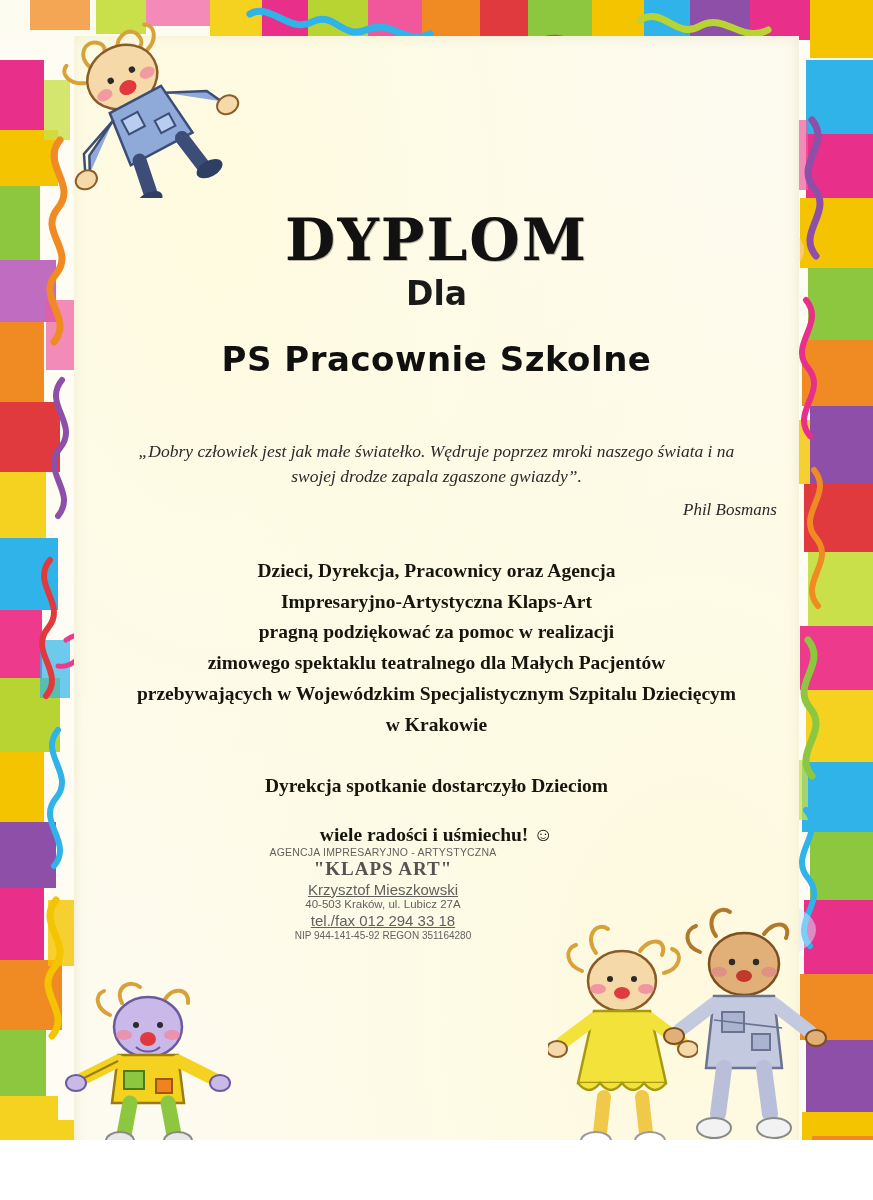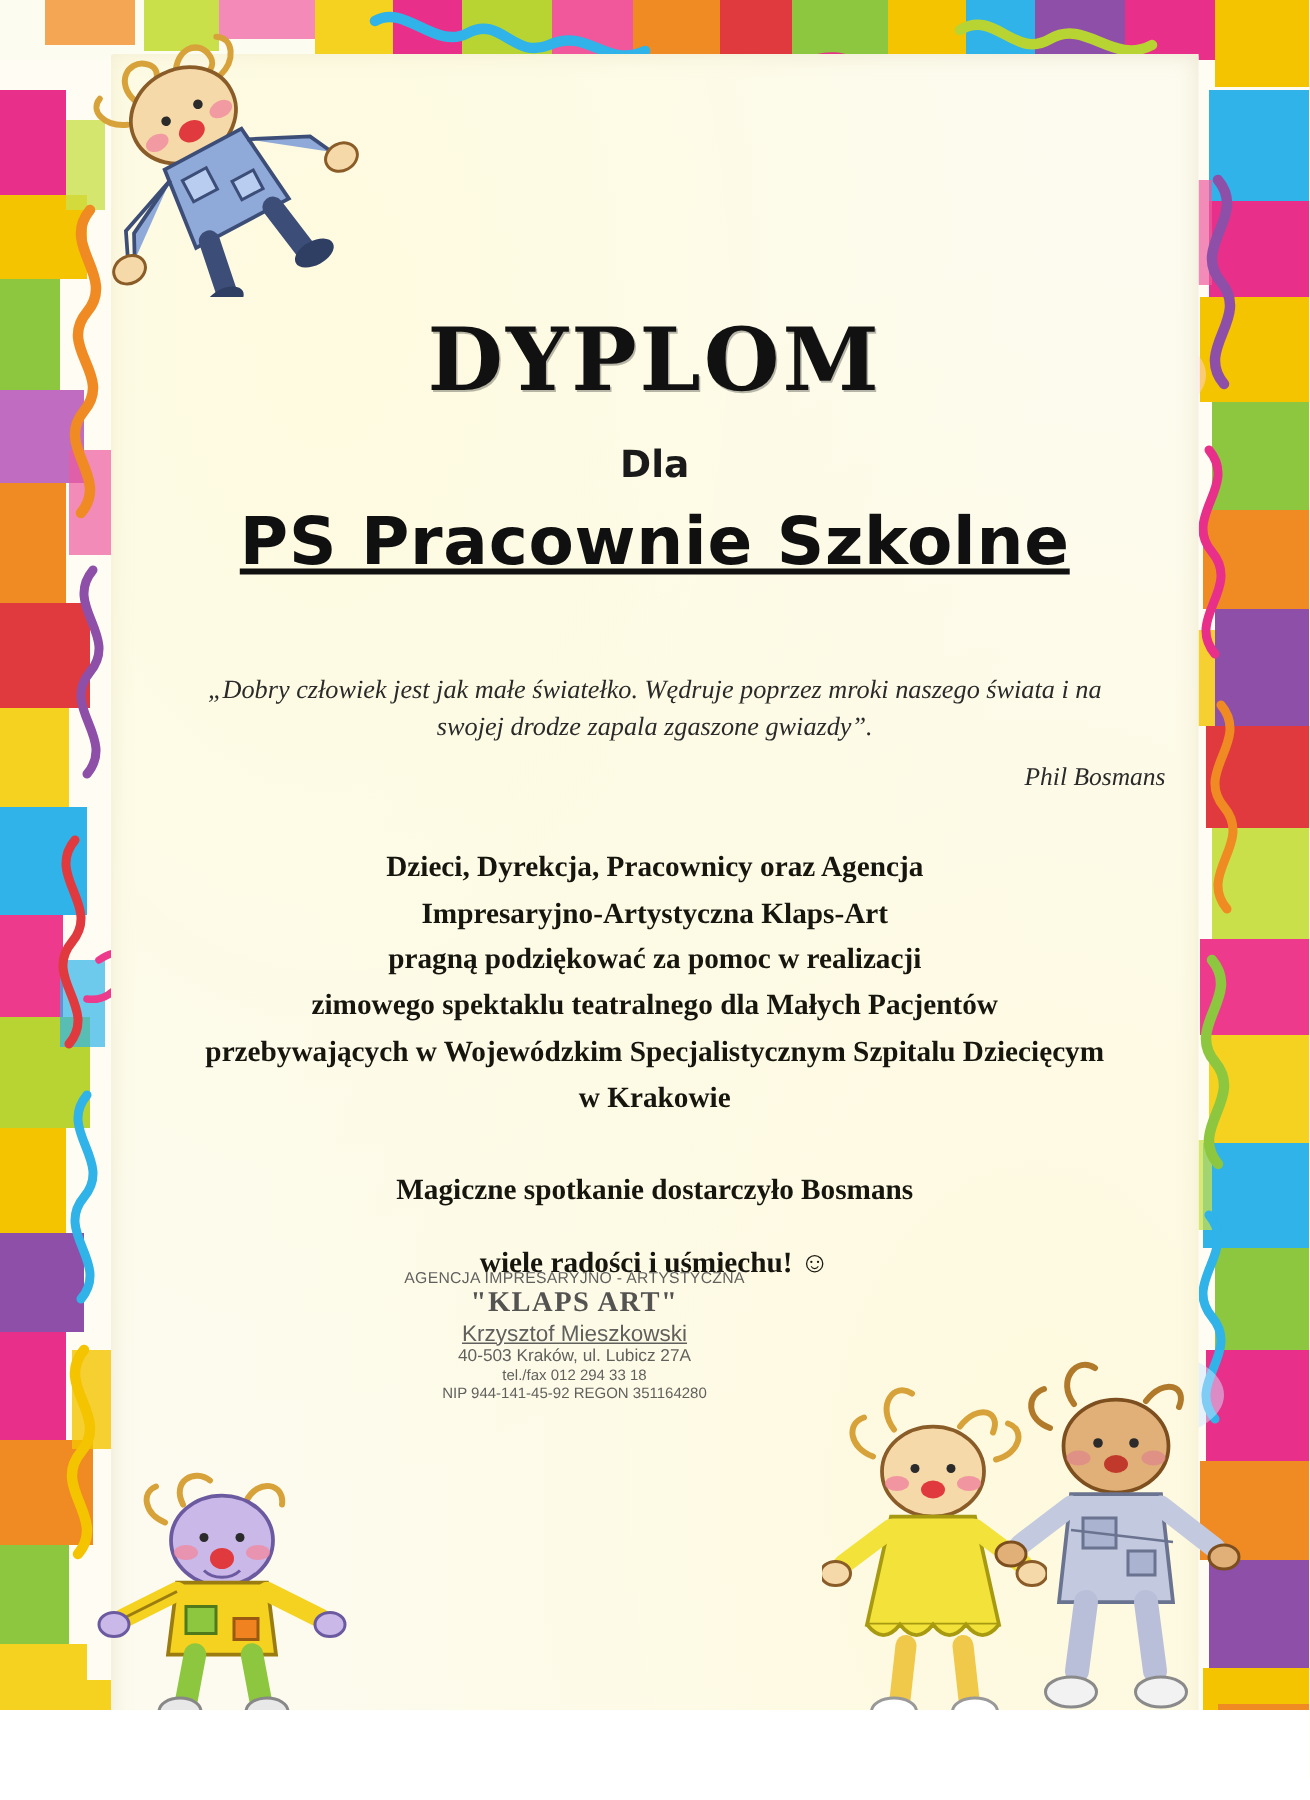--- a/index.html
+++ b/index.html
@@ -62,34 +62,33 @@
   .title {
     margin-top: 170px;
     font-family: "DejaVu Serif", serif;
     font-weight: bold;
     font-size: 58px;
     letter-spacing: 2px;
     color: #111;
     text-shadow: 1px 1px 0 rgba(0,0,0,0.28);
   }
   .subtitle {
-    margin-top: 21px;
+    margin-top: 0;
     font-family: "DejaVu Sans", sans-serif;
     font-weight: bold;
-    font-size: 25px;
+    font-size: 33px;
     color: #1a1a1a;
   }
   .recipient {
-    margin-top: 12px;
+    margin-top: 26px;
     font-family: "DejaVu Sans", sans-serif;
     font-weight: bold;
-    font-size: 44px;
+    font-size: 34px;
     letter-spacing: 0.5px;
     color: #101010;
-    text-decoration: underline;
   }
 
   .quote {
     margin: 60px auto 0;
     width: 600px;
     font-family: "Liberation Serif", serif;
     font-style: italic;
     font-size: 17.5px;
     line-height: 1.45;
     color: #2a2a2a;
@@ -141,21 +140,21 @@
   .stamp .s1 { font-size: 10.5px; letter-spacing: .2px; }
   .stamp .s2 {
     font-family: "Liberation Serif", serif;
     font-weight: bold;
     font-size: 19px;
     letter-spacing: 1px;
     color: #3d3d3d;
   }
   .stamp .s3 { font-size: 15px; text-decoration: underline; }
   .stamp .s4 { font-size: 11.5px; }
-  .stamp .s5 { font-size: 10px; }
+  .stamp .s5 { font-size: 15px; text-decoration: underline; }
   .stamp .s6 { font-size: 10px; }
 
   
   .doll { position: absolute; z-index: 6; }
   .doll-top    { left: 22px;  top: 18px;  }
   .doll-bl     { left: 60px;  top: 975px; }
   .doll-girl   { left: 548px; top: 915px; }
   .doll-boy    { left: 660px; top: 900px; }
 </style>
 </head>
@@ -303,21 +302,21 @@
     <div class="body-text">
       <p>Dzieci, Dyrekcja, Pracownicy oraz Agencja</p>
       <p>Impresaryjno-Artystyczna Klaps-Art</p>
       <p>pragną podziękować za pomoc w realizacji</p>
       <p>zimowego spektaklu teatralnego  dla Małych Pacjentów</p>
       <p>przebywających w Wojewódzkim Specjalistycznym Szpitalu Dziecięcym</p>
       <p>w Krakowie</p>
     </div>
 
     <div class="closing">
-      <p>Magiczne spotkanie dostarczyło Bosmans</p>
+      <p>Dyrekcja spotkanie dostarczyło Dzieciom</p>
       <p>wiele radości i uśmiechu! ☺</p>
     </div>
   </div>
 
   <div class="stamp">
     <div class="s1">AGENCJA IMPRESARYJNO - ARTYSTYCZNA</div>
     <div class="s2">"KLAPS ART"</div>
     <div class="s3">Krzysztof Mieszkowski</div>
     <div class="s4">40-503 Kraków, ul. Lubicz 27A</div>
     <div class="s5">tel./fax 012 294 33 18</div>

